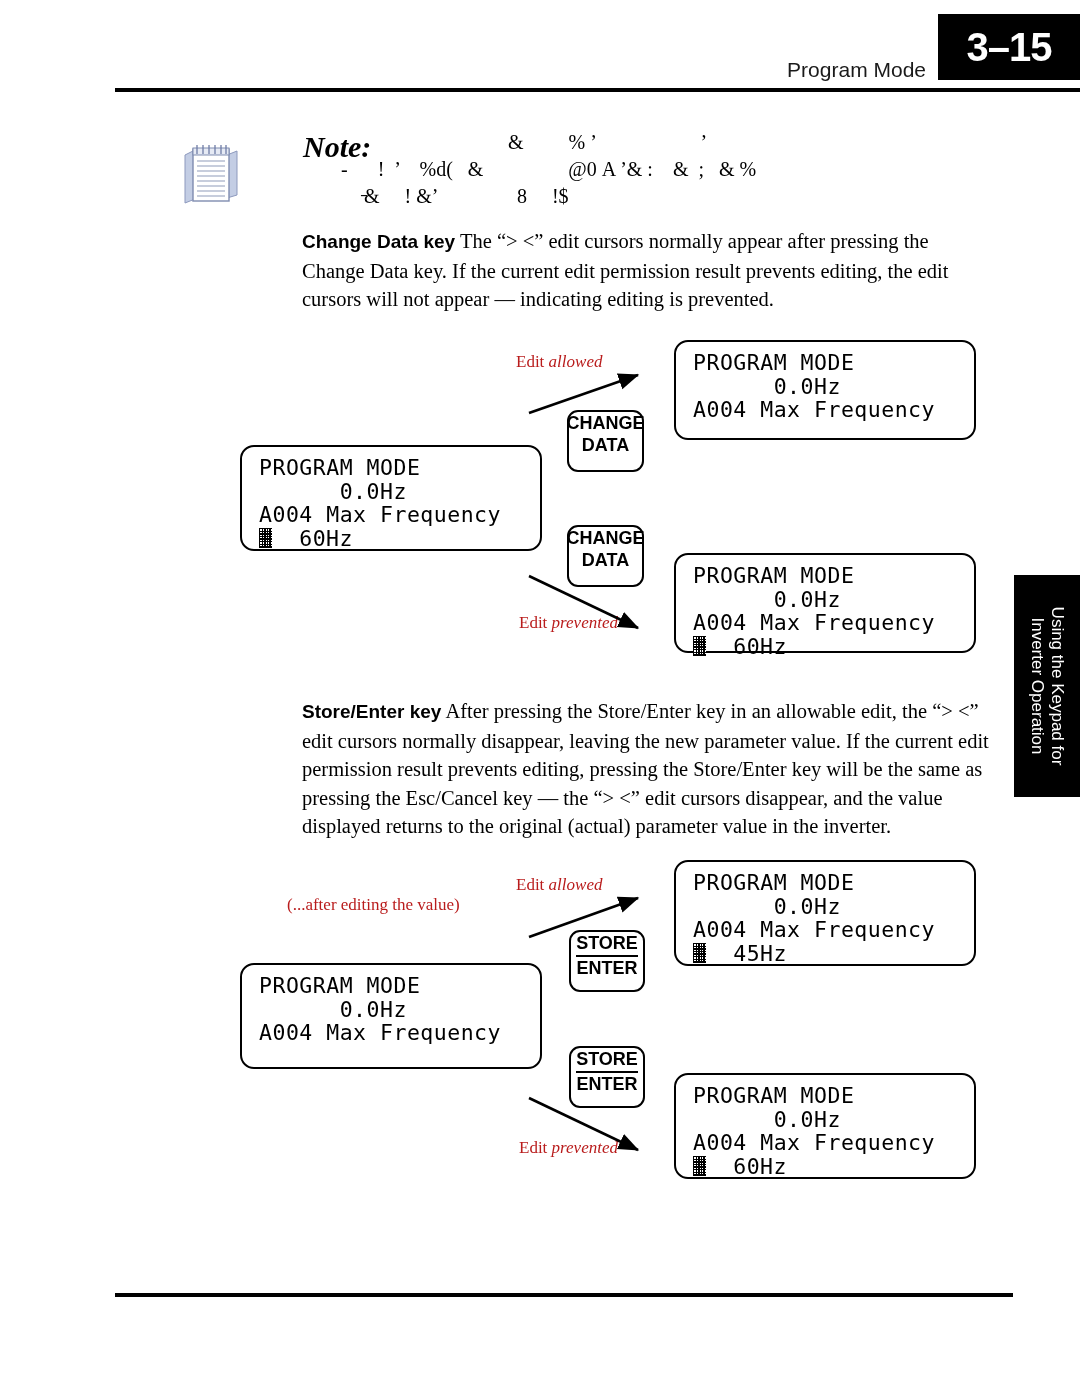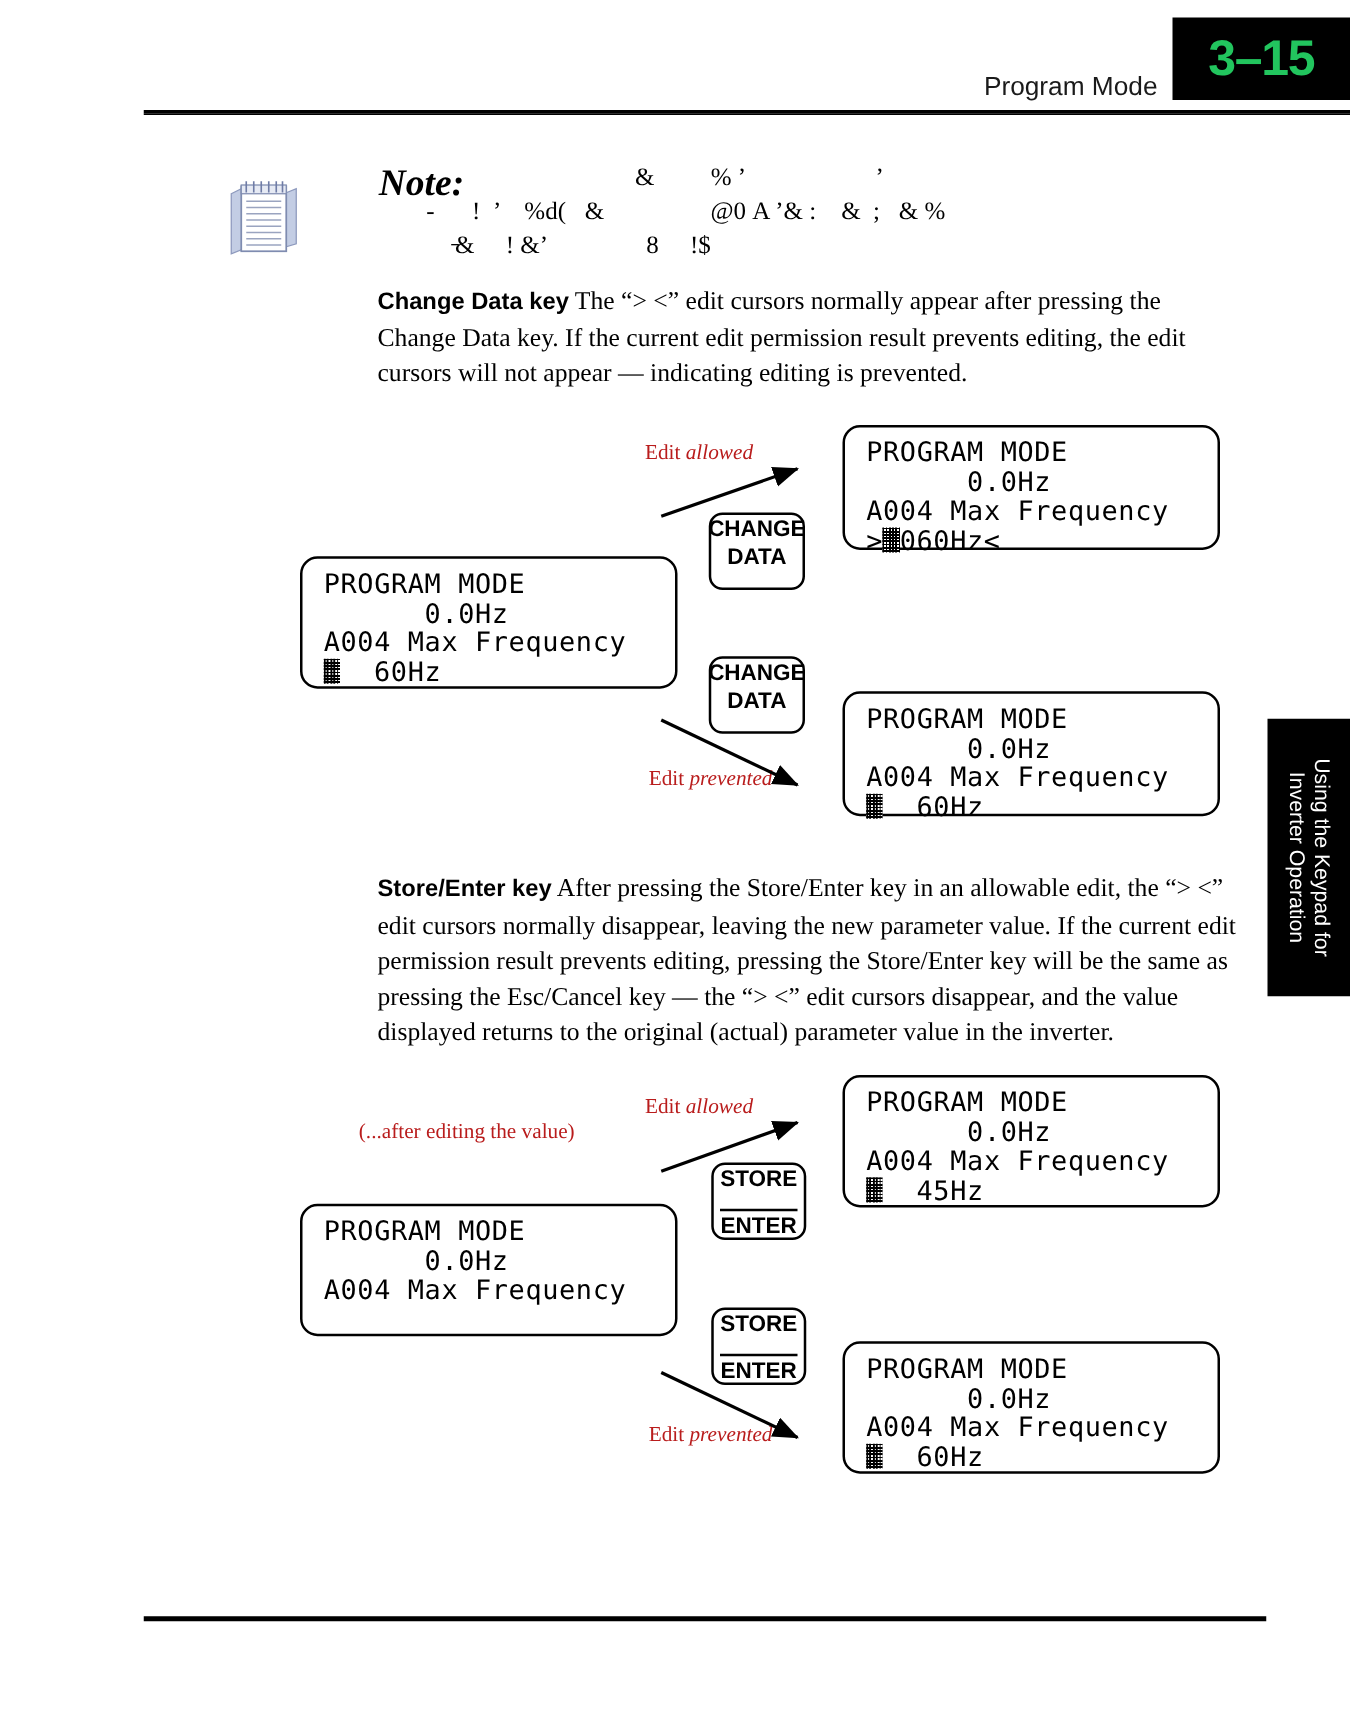--- a/index.html
+++ b/index.html
@@ -13,21 +13,21 @@
     color: #000;
     overflow: hidden;
   }
 
   
   #page-number-box {
     position: absolute;
     left: 938px; top: 14px;
     width: 142px; height: 66px;
     background: #000000;
-    color: #22c55e;
+    color: #ffffff;
     font-family: "Liberation Sans", sans-serif;
     font-weight: bold;
     font-size: 40px;
     letter-spacing: -1px;
     display: flex;
     align-items: center;
     justify-content: center;
   }
   #header-title {
     position: absolute;
@@ -165,21 +165,21 @@
     align-items: center;
     font-family: "Liberation Sans", sans-serif;
     font-weight: bold;
     font-size: 18px;
     line-height: 22px;
     color: #000;
   }
   .keycap .k2 { display: block; }
   .keycap.fraction .k1 {
     border-bottom: 2px solid #000;
-    padding-bottom: 13px;
+    padding-bottom: 1px;
   }
   #key-change-1 { left: 567px; top: 410px;  width: 77px; height: 62px; }
   #key-change-2 { left: 567px; top: 525px;  width: 77px; height: 62px; }
   #key-store-1  { left: 569px; top: 930px;  width: 76px; height: 62px; }
   #key-store-2  { left: 569px; top: 1046px; width: 76px; height: 62px; }
 
   
   .annot {
     position: absolute;
     font-family: Liberation Serif, serif;
@@ -267,21 +267,20 @@
   <div class="lcd-line">PROGRAM MODE</div>
   <div class="lcd-line">      0.0Hz</div>
   <div class="lcd-line">A004 Max Frequency</div>
   <div class="lcd-line"><span></span><span class="lcd-cursor"></span><span>  60Hz</span></div>
 </div>
 
 <div class="lcd" id="lcd-allowed-1">
   <div class="lcd-line">PROGRAM MODE</div>
   <div class="lcd-line">      0.0Hz</div>
   <div class="lcd-line">A004 Max Frequency</div>
-  <div class="lcd-line"><span>&gt;</span><span class="lcd-cursor"></span><span>060Hz&lt;</span></div>
 </div>
 
 <div class="lcd" id="lcd-prevented-1">
   <div class="lcd-line">PROGRAM MODE</div>
   <div class="lcd-line">      0.0Hz</div>
   <div class="lcd-line">A004 Max Frequency</div>
   <div class="lcd-line"><span></span><span class="lcd-cursor"></span><span>  60Hz</span></div>
 </div>
 
 <div class="lcd" id="lcd-source-2">

